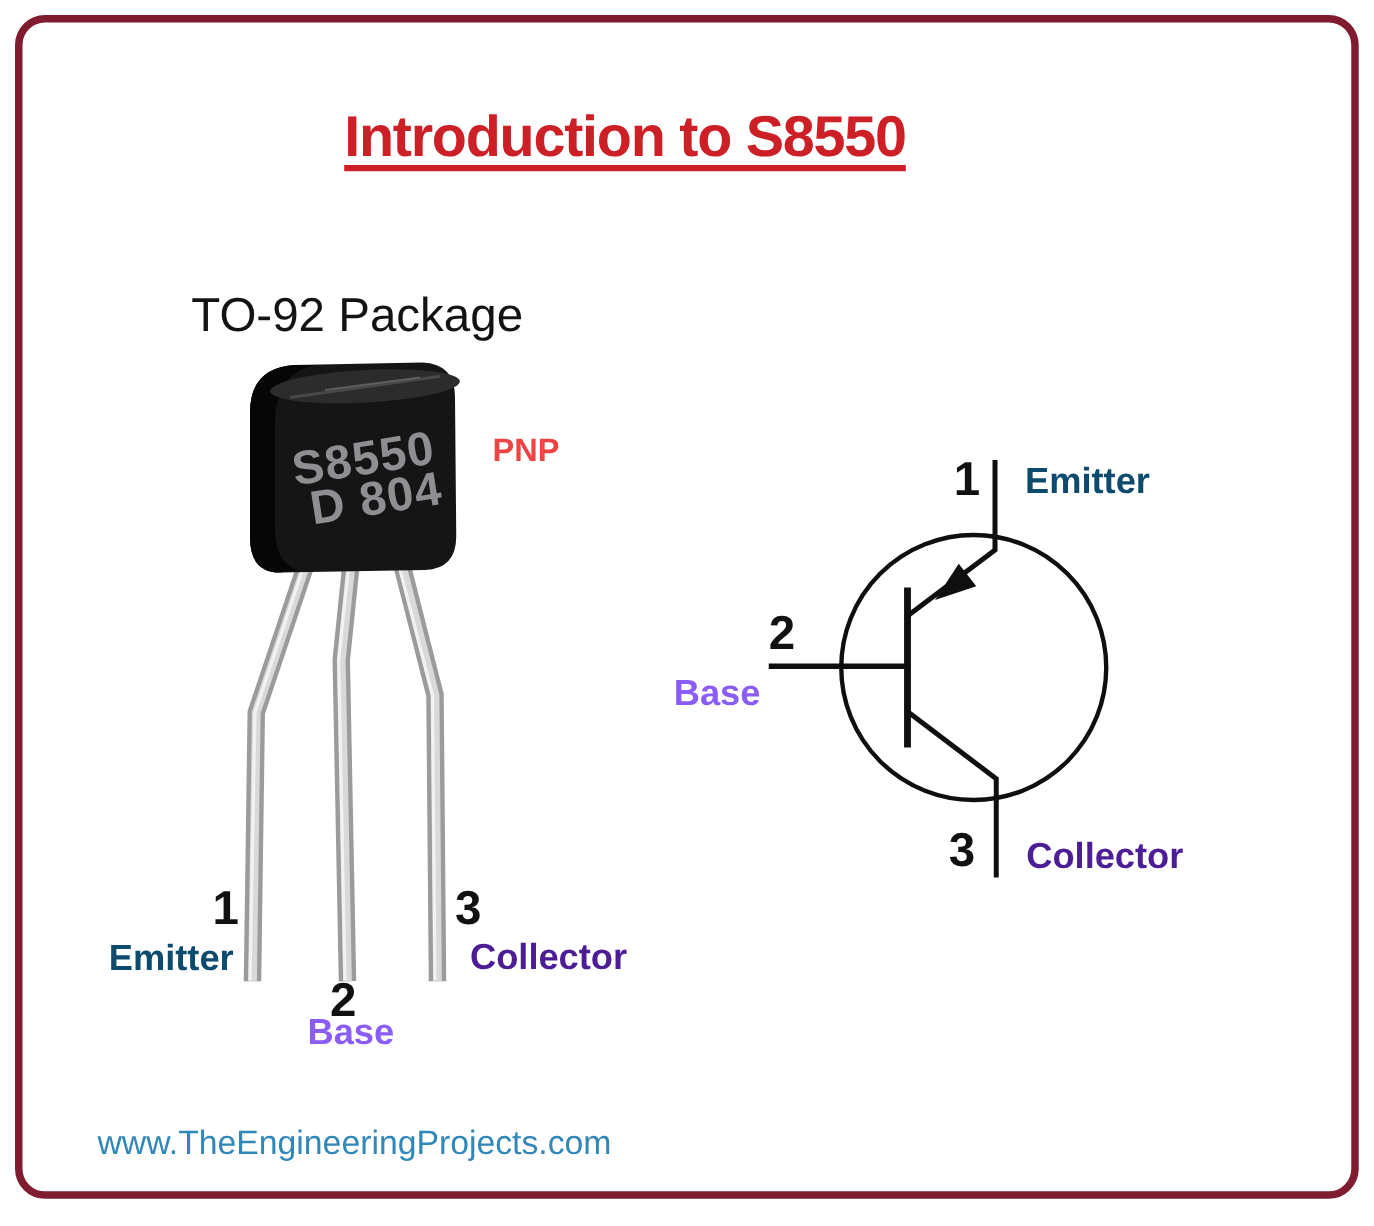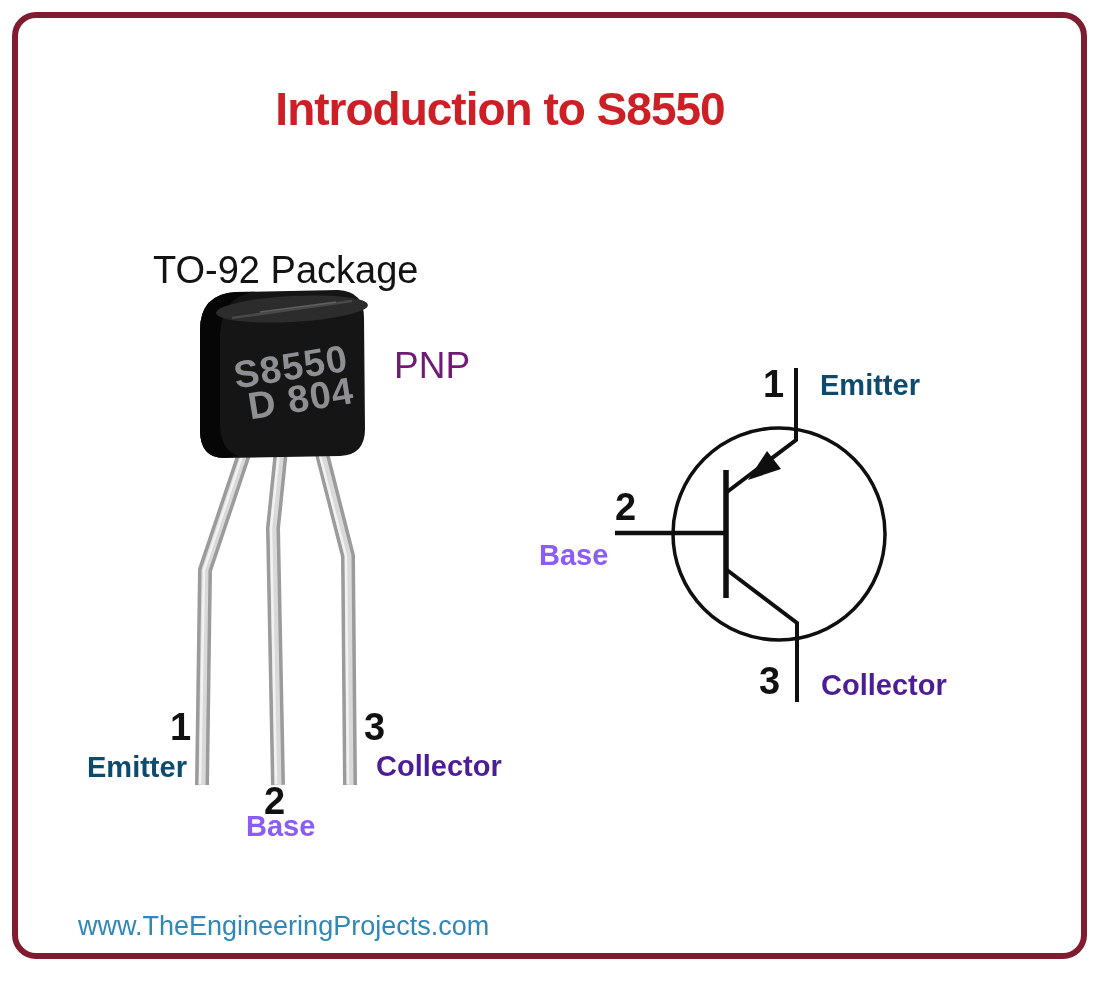--- a/index.html
+++ b/index.html
@@ -7,40 +7,40 @@
     position:relative;width:1099px;height:981px;background:#ffffff;
     font-family:"Liberation Sans",sans-serif;overflow:hidden;
   }
   .frame{
     position:absolute;left:12px;top:12px;width:1063px;height:935px;
     border:6px solid #801C30;border-radius:24px;pointer-events:none;
   }
   .title{
     position:absolute;left:200px;top:82px;width:600px;text-align:center;
     font-size:46px;font-weight:bold;letter-spacing:-1px;color:#CC2026;
-    text-decoration-thickness:5px;text-underline-offset:7px;
+    text-decoration:underline;text-decoration-thickness:5px;text-underline-offset:7px;
     text-decoration-color:#CC2026;
   }
   .pkg-heading{
-    position:absolute;left:153px;top:232px;font-size:38px;color:#131313;margin-top:17px;
+    position:absolute;left:153px;top:232px;font-size:38px;color:#131313;
   }
   .pnp-label{
-    position:absolute;left:394px;top:345px;font-size:37px;font-weight:normal;color:#701a75;
+    position:absolute;left:394px;top:345px;font-size:26px;font-weight:bold;color:#ef4444;
   }
   .pin-num{
     position:absolute;font-size:38px;font-weight:bold;color:#111111;line-height:1;
   }
   .pin-name{
     position:absolute;font-size:29px;font-weight:bold;line-height:1;
   }
   .c-emitter{color:#0c4a6e;}
   .c-base{color:#8b5cf6;}
   .c-collector{color:#4c1d95;}
   .website{
-    position:absolute;left:78px;top:899px;font-size:27px;color:#3187B8;margin-top:12px;
+    position:absolute;left:78px;top:899px;font-size:27px;color:#3187B8;
   }
   .photo-svg{position:absolute;left:140px;top:282px;}
   .symbol-svg{position:absolute;left:600px;top:358px;}
   svg text.marking{
     font-family:"Liberation Sans",sans-serif;font-size:38px;fill:#8e8f92;
     letter-spacing:1px;text-anchor:middle;font-weight:bold;
   }
 </style>
 </head>
 <body>

